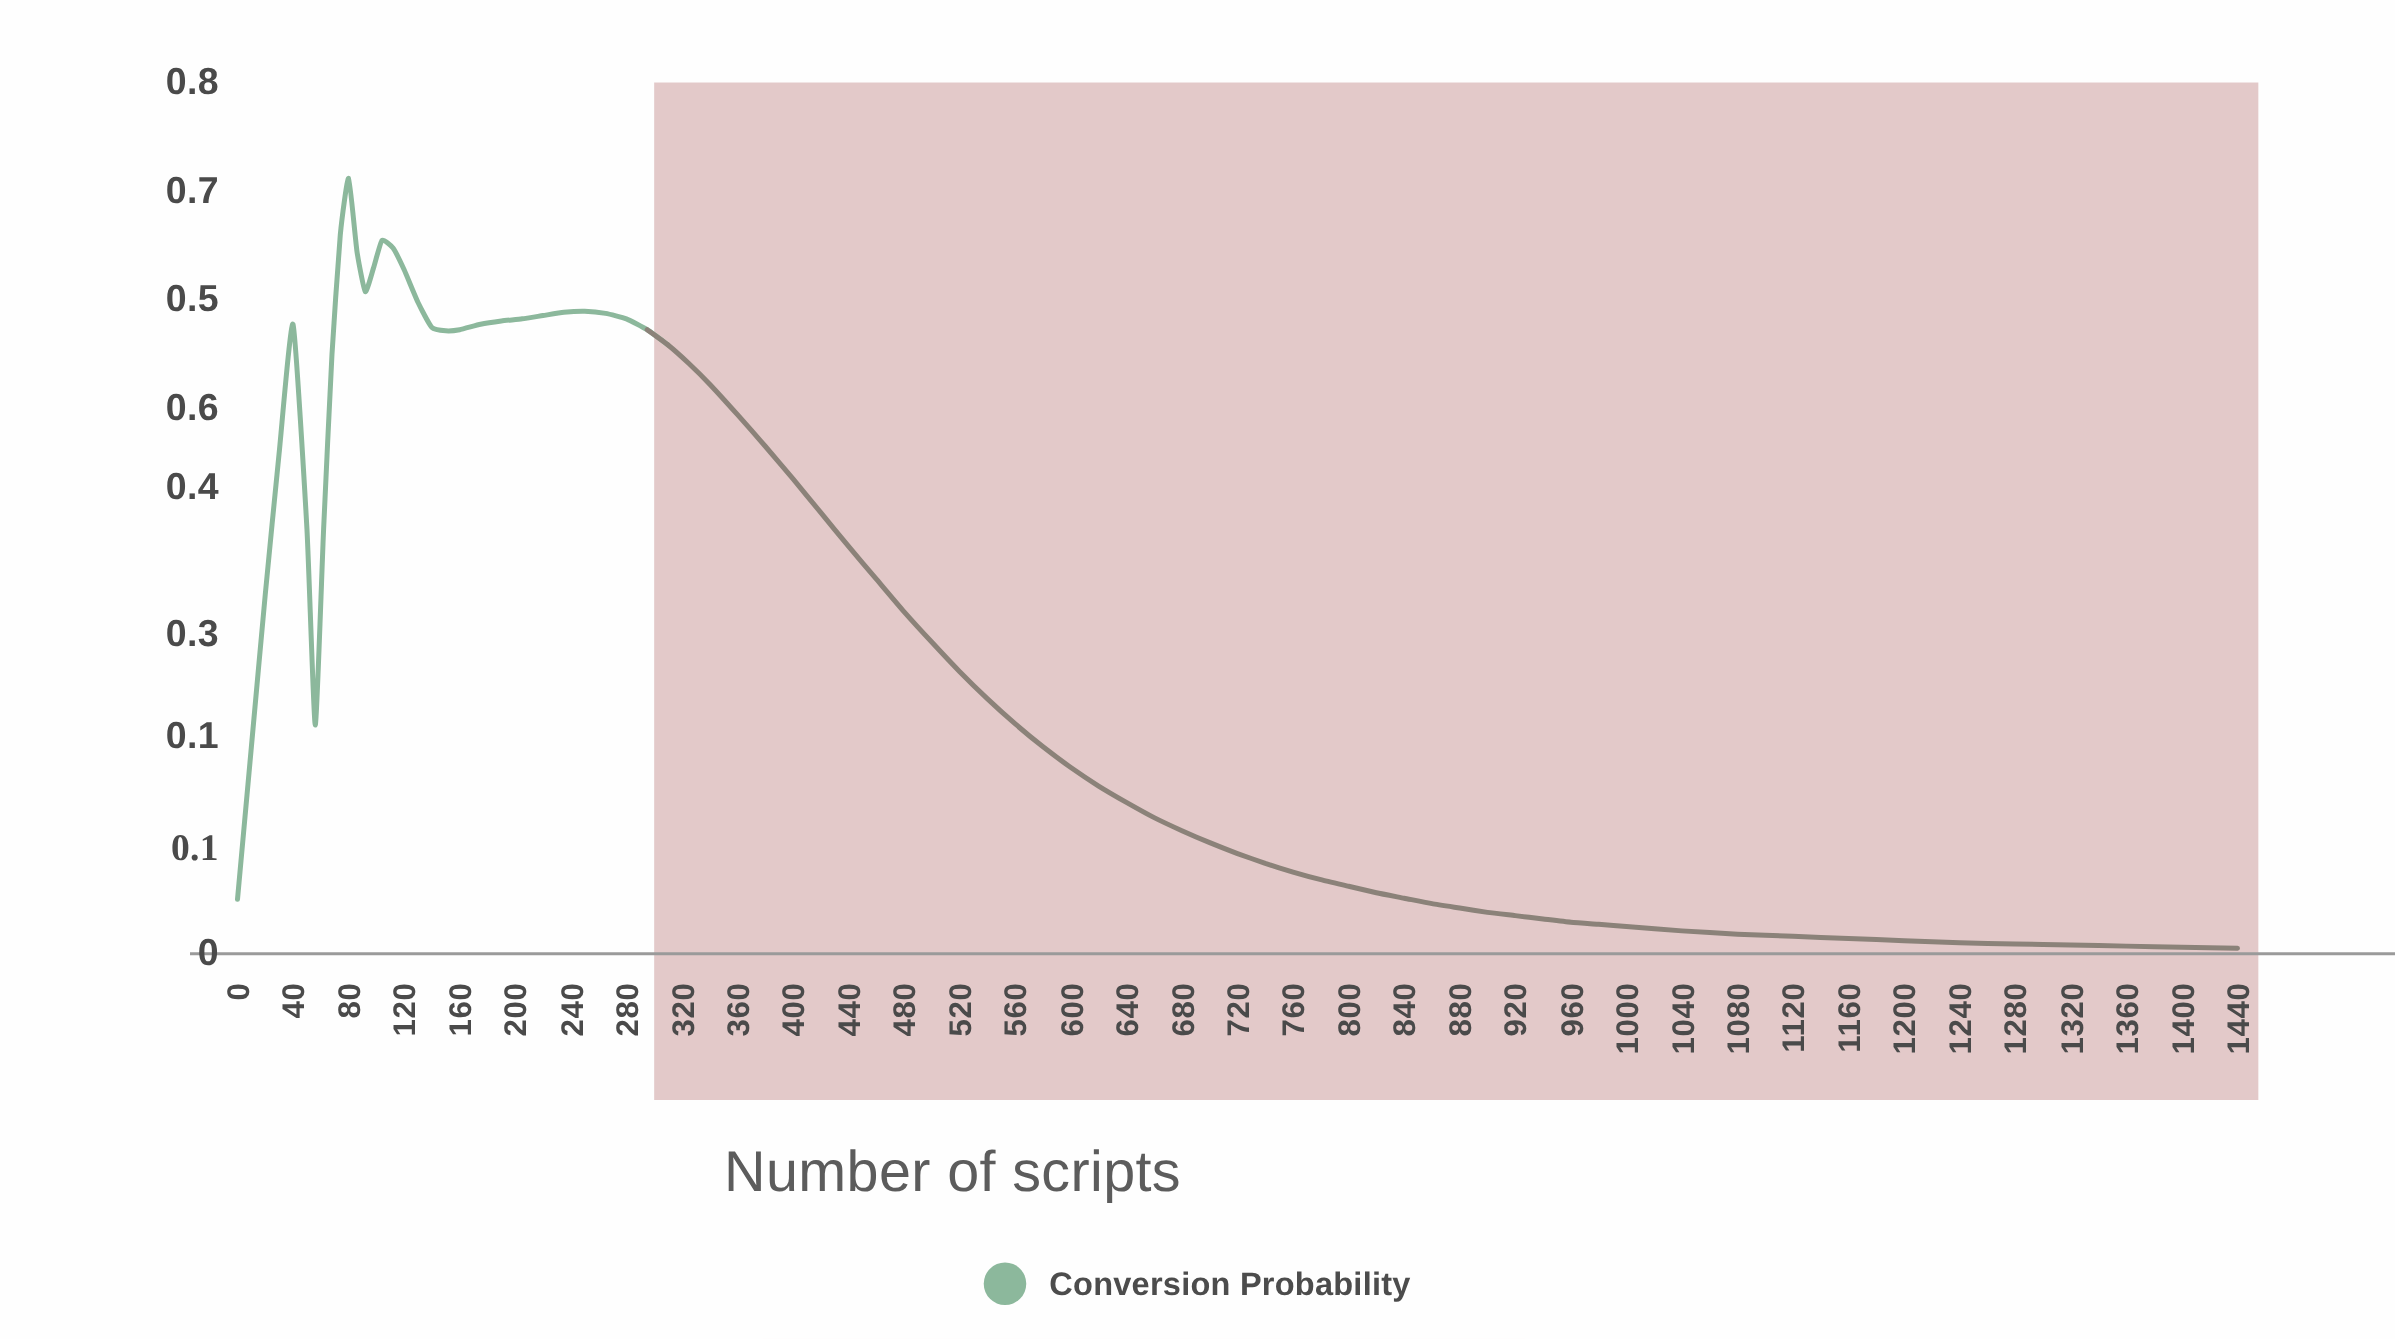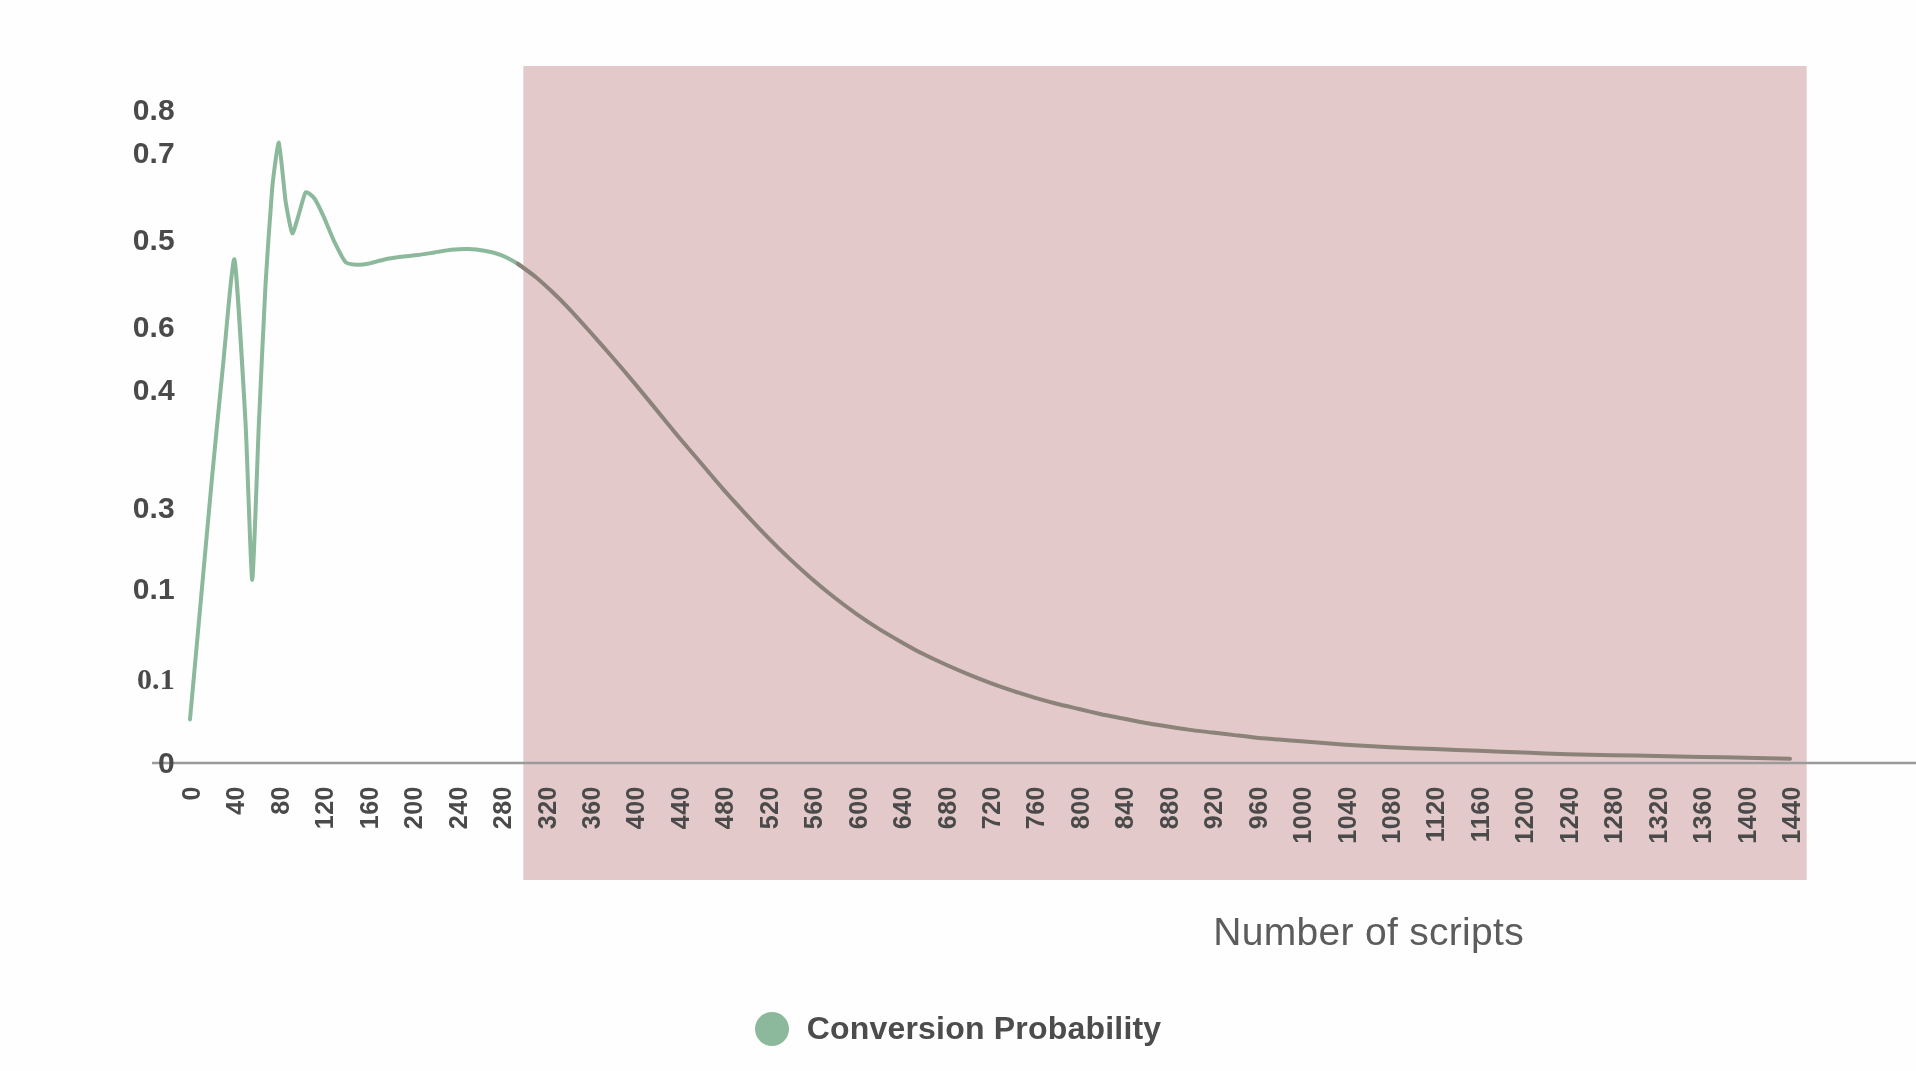--- a/index.html
+++ b/index.html
@@ -80,22 +80,22 @@
     white-space: nowrap;
     letter-spacing: 0.5px;
   }
 
   
   #x-axis-title {
     position: absolute;
     left: 0;
     top: 910px;
     width: 1524px;
-    text-align: right;
-    font-size: 39px;
+    text-align: center;
+    font-size: 46px;
     color: #5c5c5c;
     font-weight: 400;
     letter-spacing: 0.3px;
   }
 
   
   #legend {
     position: absolute;
     left: 0;
     top: 1010px;
@@ -110,21 +110,21 @@
     align-items: center;
     gap: 18px;
   }
   .legend-swatch {
     width: 34px;
     height: 34px;
     border-radius: 50%;
     display: inline-block;
   }
   .legend-label {
-    font-size: 32px;
+    font-size: 26px;
     font-weight: 700;
     color: #4c4c4c;
     letter-spacing: 0.2px;
   }
 </style>
 </head>
 <body>
 
 <div id="chart-root">
 
@@ -145,21 +145,21 @@
 
   <div id="y-axis-labels">
       <div class="y-tick-label" style="top: 763px;">0</div>
       <div class="y-tick-label" style="top: 679px; font-family: Liberation Serif, serif;">0.1</div>
       <div class="y-tick-label" style="top: 588.75px;">0.1</div>
       <div class="y-tick-label" style="top: 508px;">0.3</div>
       <div class="y-tick-label" style="top: 390px;">0.4</div>
       <div class="y-tick-label" style="top: 327.375px;">0.6</div>
       <div class="y-tick-label" style="top: 240.25px;">0.5</div>
       <div class="y-tick-label" style="top: 153.125px;">0.7</div>
-      <div class="y-tick-label" style="top: 66px; margin-top: 44px;">0.8</div>
+      <div class="y-tick-label" style="top: 66px;">0.8</div>
     </div>
 
   <div id="x-axis-labels">
       <div class="x-tick-label" style="left: 177px; top: 786px;">0</div>
       <div class="x-tick-label" style="left: 221.444px; top: 786px;">40</div>
       <div class="x-tick-label" style="left: 265.889px; top: 786px;">80</div>
       <div class="x-tick-label" style="left: 310.333px; top: 786px;">120</div>
       <div class="x-tick-label" style="left: 354.778px; top: 786px;">160</div>
       <div class="x-tick-label" style="left: 399.222px; top: 786px;">200</div>
       <div class="x-tick-label" style="left: 443.667px; top: 786px;">240</div>

